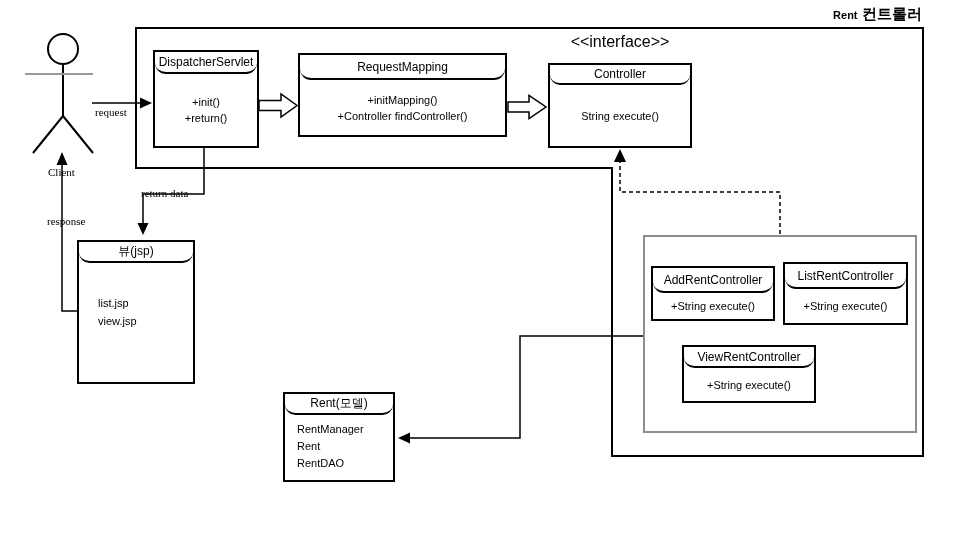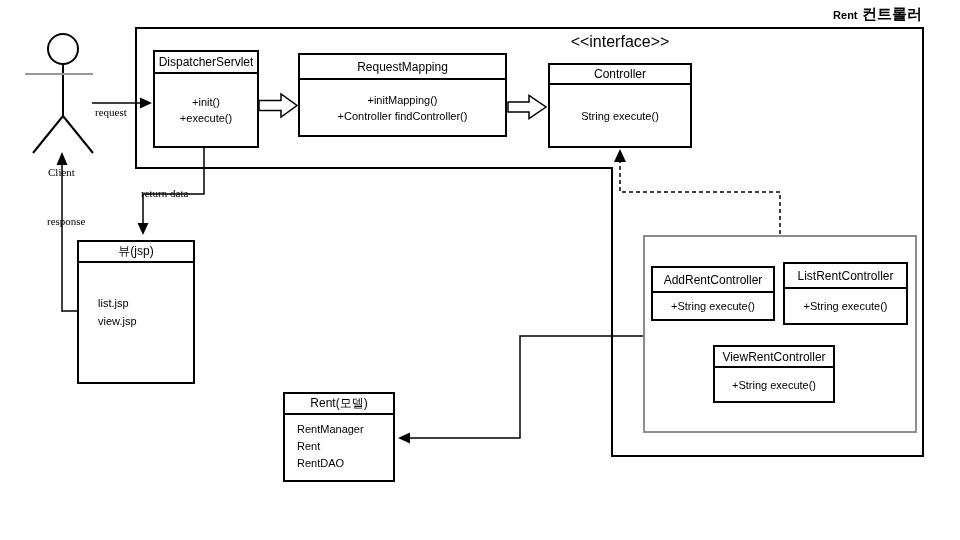--- a/index.html
+++ b/index.html
@@ -9,21 +9,21 @@
     overflow:hidden;
     padding-left:24px;
   }
   .layer { position:absolute; left:0; top:0; }
   .uml-box {
     position:absolute; background:#fff; border:2px solid #000;
     box-sizing:border-box; display:flex; flex-direction:column;
   }
   .uml-title {
     border-bottom:2px solid #000; display:flex; align-items:center;
-    justify-content:center; font-size:12px; white-space:nowrap; flex:none;
+    justify-content:center; font-size:12px; white-space:nowrap; flex:none;border-radius:11px;
   }
   .uml-body {
     flex:1; display:flex; flex-direction:column; align-items:center;
     justify-content:center; font-size:11px; line-height:16px; white-space:nowrap;
   }
   .uml-body.left-list {
     align-items:flex-start; justify-content:flex-start; font-weight:normal;
   }
   .group-box {
     position:absolute; border:2px solid #8c8c8c; box-sizing:border-box;
@@ -74,21 +74,21 @@
     <span class="t-en">Rent</span>
     <span class="t-ko">컨트롤러</span>
   </div>
 
   <div class="group-box" style="left:643px; top:235px; width:274px; height:198px;"></div>
 
   <div class="uml-box" style="left:153px; top:50px; width:106px; height:98px;">
     <div class="uml-title" style="height:20px;">DispatcherServlet</div>
     <div class="uml-body">
       <div>+init()</div>
-      <div>+execute()</div>
+      <div>+return()</div>
     </div>
   </div>
 
   <div class="uml-box" style="left:298px; top:53px; width:209px; height:84px;">
     <div class="uml-title" style="height:23px;">RequestMapping</div>
     <div class="uml-body">
       <div>+initMapping()</div>
       <div>+Controller findController()</div>
     </div>
   </div>
@@ -126,21 +126,21 @@
     </div>
   </div>
 
   <div class="uml-box" style="left:783px; top:262px; width:125px; height:63px;">
     <div class="uml-title" style="height:23px;">ListRentController</div>
     <div class="uml-body">
       <div>+String execute()</div>
     </div>
   </div>
 
-  <div class="uml-box" style="left:713px; top:345px; width:122px; height:58px;">
+  <div class="uml-box" style="left:682px; top:345px; width:134px; height:58px;">
     <div class="uml-title" style="height:19px;">ViewRentController</div>
     <div class="uml-body">
       <div>+String execute()</div>
     </div>
   </div>
 
   <div class="edge-label" style="left:48px; top:166px;">Client</div>
   <div class="edge-label" style="left:95px; top:106px;">request</div>
   <div class="edge-label" style="left:47px; top:215px;">response</div>
   <div class="edge-label" style="left:141px; top:187px;">return data</div>

